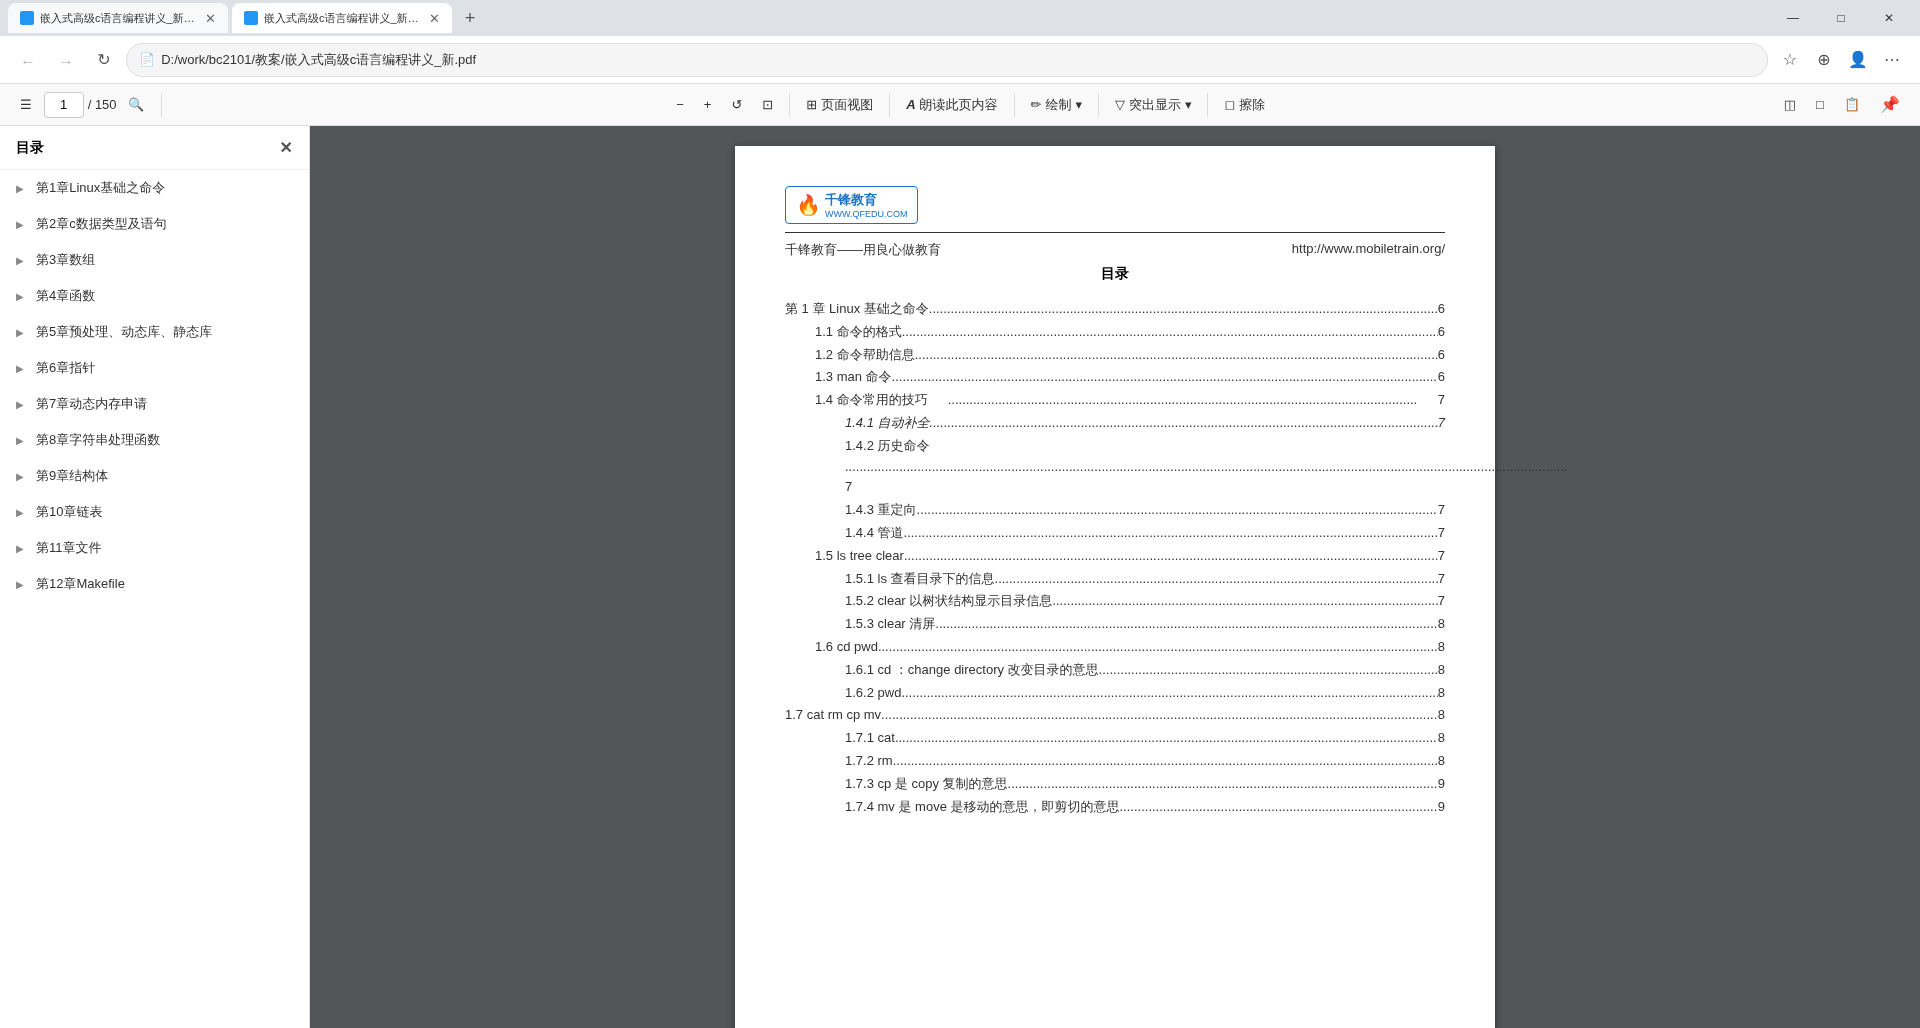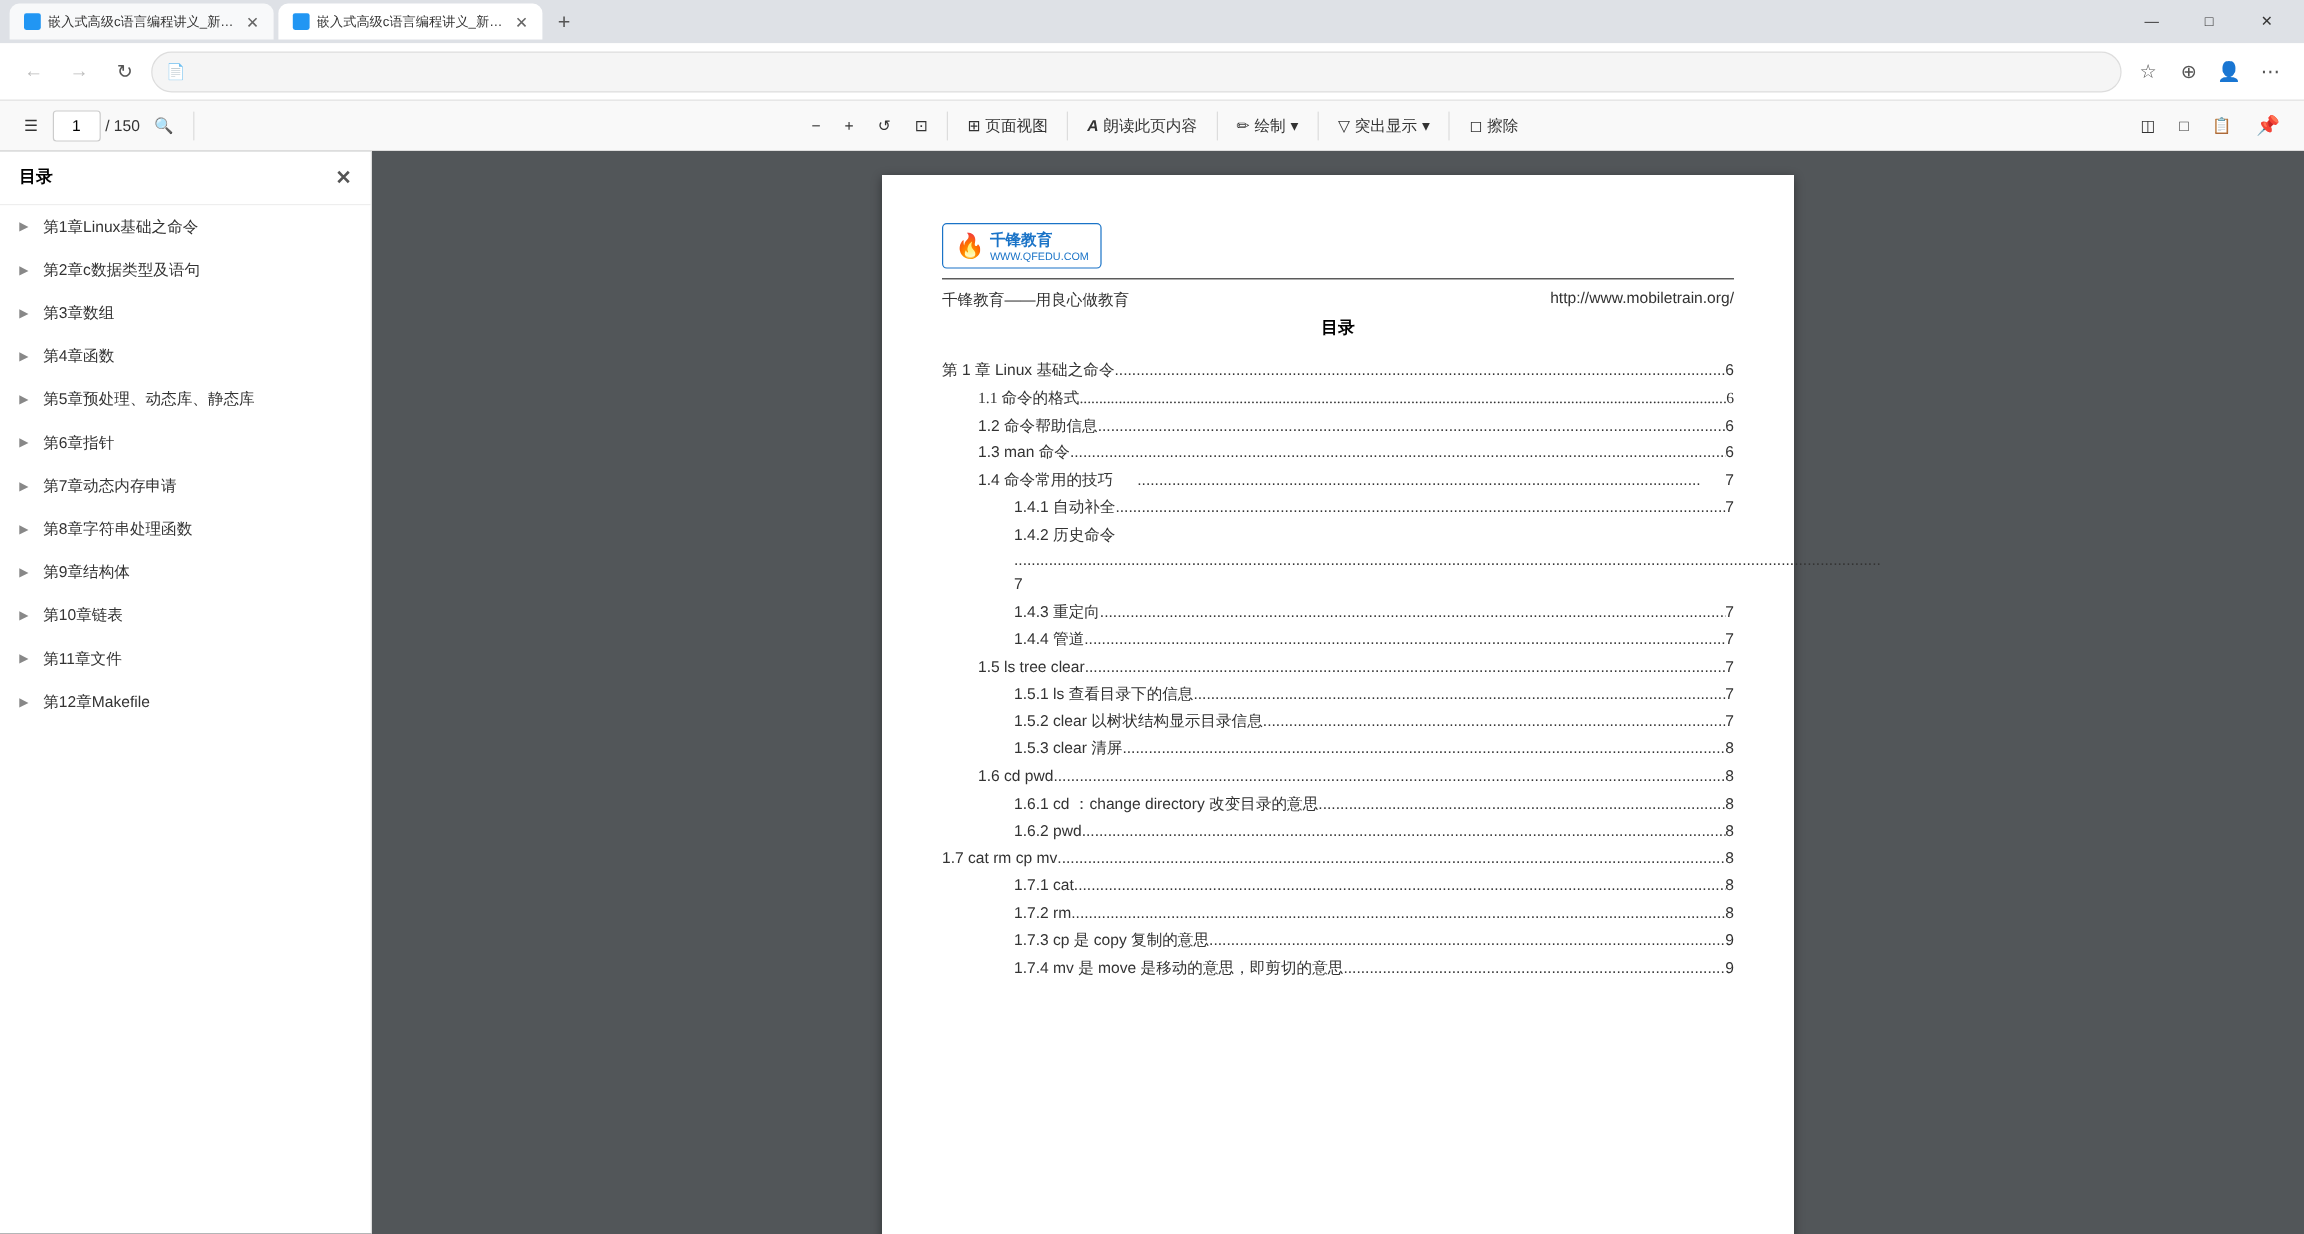--- a/index.html
+++ b/index.html
@@ -212,20 +212,21 @@
     <div class="win-btn close">✕</div>
   </div>
 </div>
 
 <div class="browser-navbar">
   <div class="nav-btn disabled">←</div>
   <div class="nav-btn disabled">→</div>
   <div class="nav-btn">↻</div>
   <div class="address-bar">
     <span class="address-icon">📄</span>
+    <span class="address-text">D:/work/bc2101/教案/嵌入式高级c语言编程讲义_新.pdf</span>
   </div>
   <div class="toolbar-right">
     <div class="nav-btn">☆</div>
     <div class="nav-btn">⊕</div>
     <div class="nav-btn">👤</div>
     <div class="nav-btn">⋯</div>
   </div>
 </div>
 
 <div class="pdf-toolbar">
@@ -366,41 +367,41 @@
       </div>
 
       <div class="pdf-title-center">目录</div>
 
       <div id="toc-container">
           <div class="toc-entry" style="margin-left: 0px;">
             <span class="toc-text">第 1 章  Linux 基础之命令</span>
             <span class="toc-dots">........................................................................................................................................................................................................</span>
             <span class="toc-page">6</span>
           </div>
-          <div class="toc-entry" style="margin-left: 30px; font-family: Liberation Serif, serif;">
+          <div class="toc-entry" style="margin-left: 30px;">
             <span class="toc-text">1.1  命令的格式</span>
             <span class="toc-dots">........................................................................................................................................................................................................</span>
             <span class="toc-page">6</span>
           </div>
           <div class="toc-entry" style="margin-left: 30px;">
             <span class="toc-text">1.2  命令帮助信息</span>
             <span class="toc-dots">........................................................................................................................................................................................................</span>
             <span class="toc-page">6</span>
           </div>
           <div class="toc-entry" style="margin-left: 30px;">
             <span class="toc-text">1.3 man 命令</span>
             <span class="toc-dots">........................................................................................................................................................................................................</span>
             <span class="toc-page">6</span>
           </div>
           <div class="toc-entry" style="margin-left: 30px; gap: 20px;">
             <span class="toc-text">1.4  命令常用的技巧</span>
             <span class="toc-dots">........................................................................................................................................................................................................</span>
             <span class="toc-page">7</span>
           </div>
-          <div class="toc-entry" style="margin-left: 60px;">
+          <div class="toc-entry" style="margin-left: 60px; font-style: italic;">
             <span class="toc-text">1.4.1  自动补全</span>
             <span class="toc-dots">........................................................................................................................................................................................................</span>
             <span class="toc-page">7</span>
           </div>
           <div class="toc-entry" style="margin-left: 60px; flex-direction: column;">
             <span class="toc-text">1.4.2  历史命令</span>
             <span class="toc-dots">........................................................................................................................................................................................................</span>
             <span class="toc-page">7</span>
           </div>
           <div class="toc-entry" style="margin-left: 60px;">

